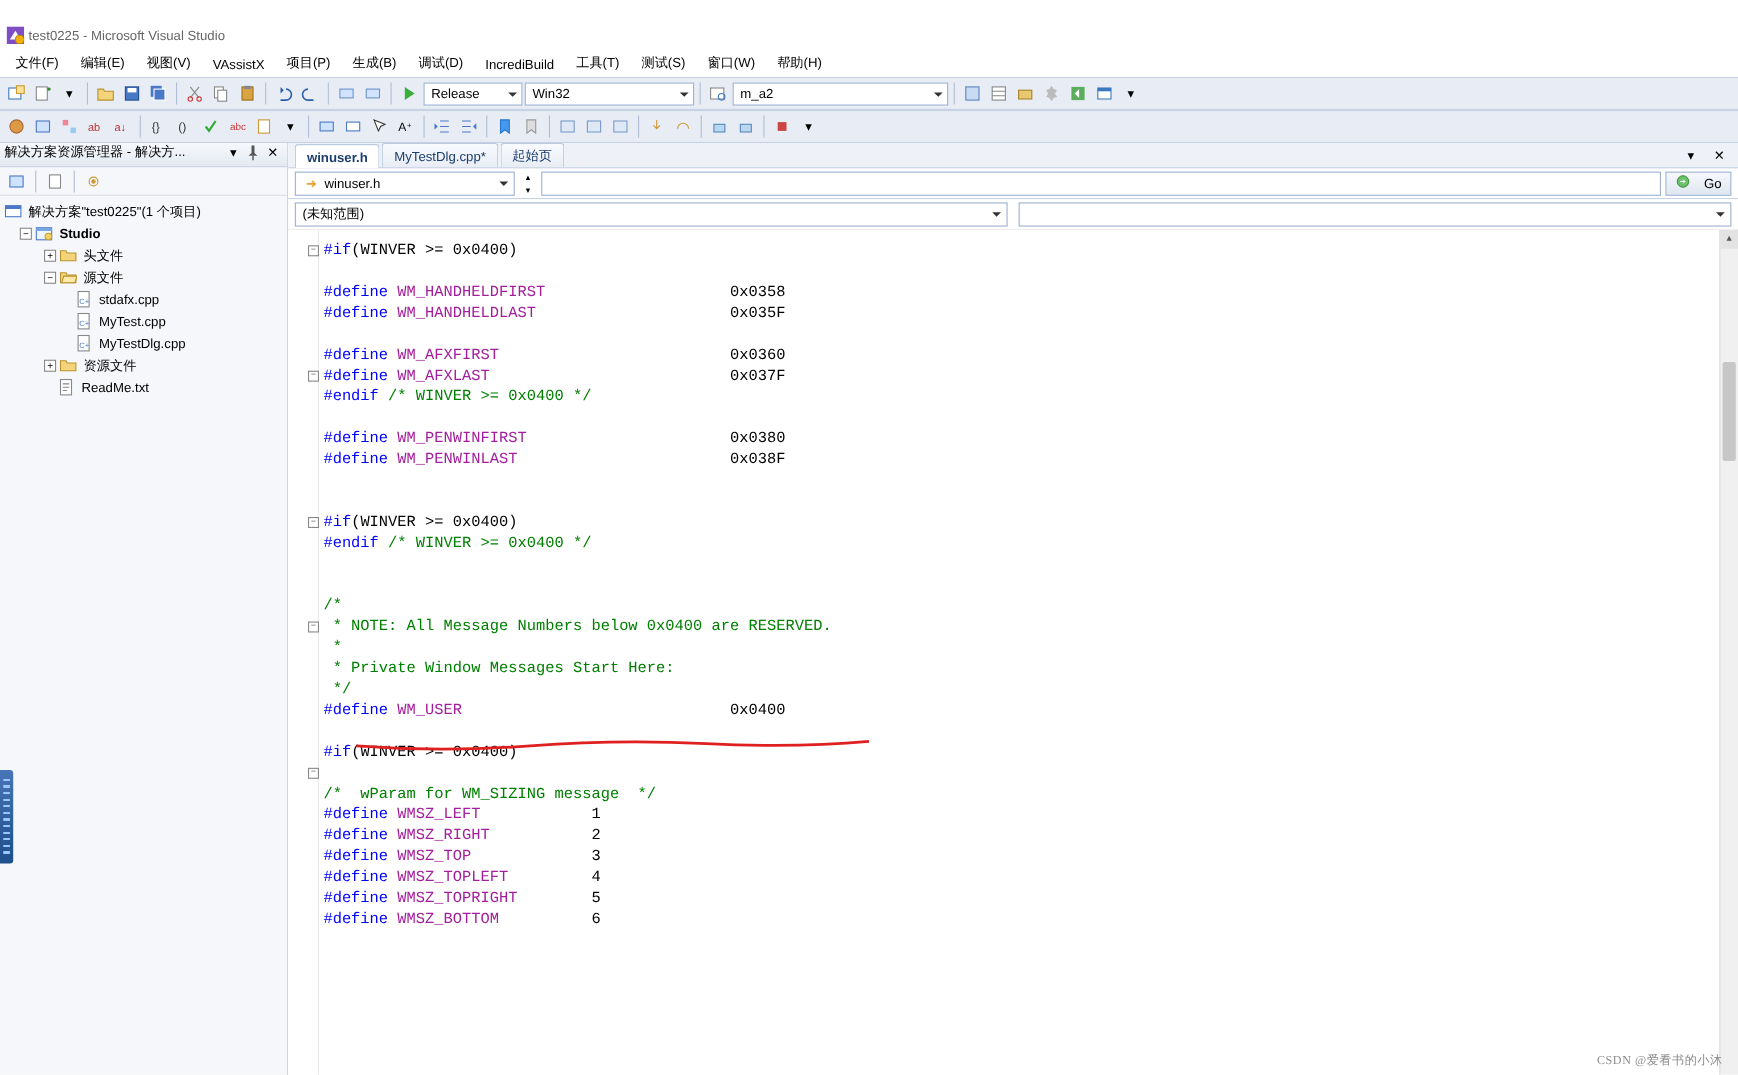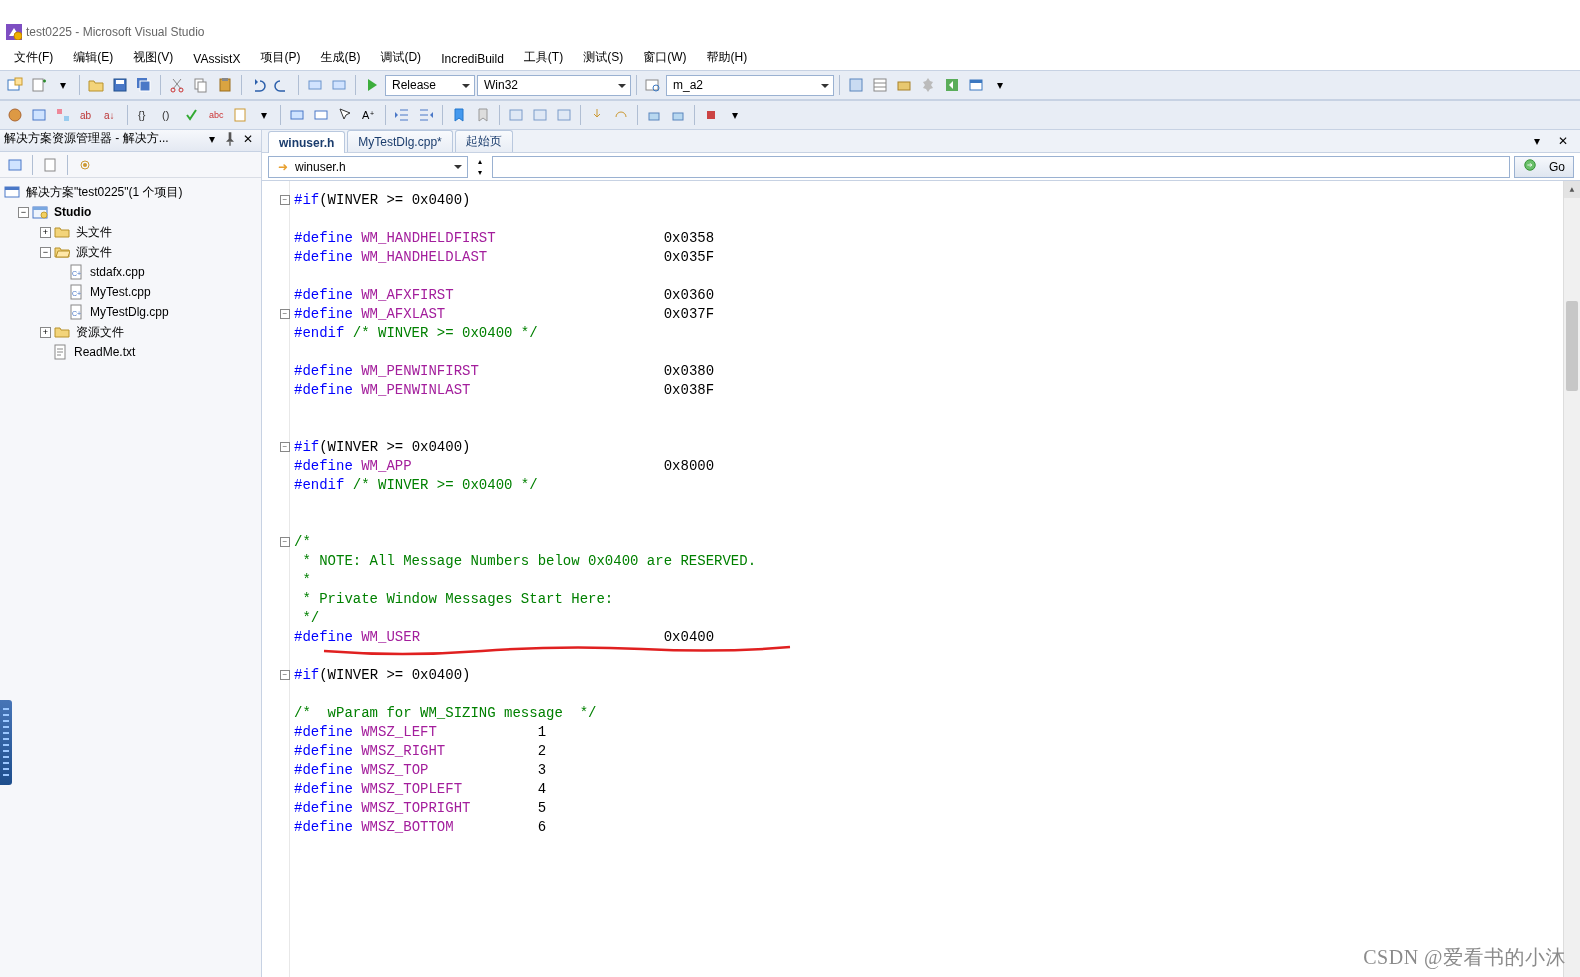--- a/index.html
+++ b/index.html
@@ -46,21 +46,21 @@
 .code-lines { position:absolute; left:28px; right:18px; top:0; bottom:0; overflow:hidden; padding:10px 0 10px 4px; line-height:19px; }
 .code-lines pre { margin:0; font-family:inherit; }
 .fold { position:absolute; left:18px; width:10px; height:10px; border:1px solid #888; background:#fff; font-size:8px; line-height:8px; text-align:center; color:#555; }
 .scroll-v { position:absolute; right:0; top:0; bottom:0; width:17px; background:#f0f0f0; border-left:1px solid #ddd; }
 .scroll-v .thumb { position:absolute; right:2px; left:2px; top:120px; height:90px; background:#c7c7c7; border-radius:2px; }
 .scroll-v .arrow { position:absolute; left:0; right:0; height:17px; background:#e3e3e3; display:flex; align-items:center; justify-content:center; font-size:8px; color:#555; }
 .kw-blue { color:#0000ff; }
 .kw-mag { color:#a31e9c; }
 .kw-num { color:#000;text-align:center; }
 .kw-grn { color:#008000; }
-.watermark { position:absolute; right:14px; bottom:6px; font-size:20px; color:#8b8b8b; font-family:"Microsoft YaHei"; letter-spacing:.5px; }
+.watermark { position:absolute; right:14px; bottom:6px; font-size:11px; color:#8b8b8b; font-family:"Microsoft YaHei"; letter-spacing:.5px; }
 .left-tab { position:absolute; left:0; top:700px; width:12px; height:85px; background:linear-gradient(#4775b7,#1e4e8c); border-radius:0 3px 3px 0; }
 .left-tab .stripes { position:absolute; inset:8px 3px; background:repeating-linear-gradient(#9bc7ff 0 2px,transparent 2px 6px); }
 </style>
 </head>
 <body>
 
 <div class="window-title">
   <span class="ico">
     <svg viewBox="0 0 16 16">
         <rect width="16" height="16" fill="#7e4ec2"></rect>
@@ -173,21 +173,21 @@
   <div class="combo" style="width:154px">
       <span>Win32</span>
     </div>
   <span class="sep"></span>
   <span class="tbtn">
       <svg viewBox="0 0 16 16">
         <rect x="1" y="3" width="12" height="10" fill="#fff" stroke="#888"></rect>
         <circle cx="11" cy="11" r="3" fill="none" stroke="#3c78c0"></circle>
       </svg>
     </span>
-  <div class="combo" style="width:168px">
+  <div class="combo" style="width:196px">
       <span>m_a2</span>
     </div>
   <span class="sep"></span>
   <span class="tbtn">
       <svg viewBox="0 0 16 16">
         <rect x="2" y="2" width="12" height="12" fill="#c9dbf2" stroke="#5a86bd"></rect>
       </svg>
     </span>
   <span class="tbtn">
       <svg viewBox="0 0 16 16">
@@ -539,20 +539,26 @@
       </div>
       <div class="bigfield"></div>
       <div class="go-btn">
         <span><svg width="14" height="14" viewBox="0 0 16 16">
               <circle cx="8" cy="8" r="6" fill="#6ac06a" stroke="#2a8a2a"></circle>
               <path d="M5 8h5m-2-2l2 2-2 2" stroke="#fff" fill="none"></path>
             </svg></span>
         <span>Go</span>
       </div>
     </div>
+    <div class="scopebar">
+      <div class="fcombo">
+          <span>(未知范围)</span>
+        </div>
+      <div class="fcombo"></div>
+    </div>
     <div class="code-area">
       <div class="code-gutter" id="gutter">
           <div class="fold" style="top: 14px;">−</div>
           <div class="fold" style="top: 128px;">−</div>
           <div class="fold" style="top: 261px;">−</div>
           <div class="fold" style="top: 356px;">−</div>
           <div class="fold" style="top: 489px;">−</div>
         </div>
       <div class="code-lines" id="code-lines">
           <pre><span class="kw-blue">#if</span>(WINVER &gt;= 0x0400)</pre>
@@ -562,21 +568,20 @@
           <pre>&nbsp;</pre>
           <pre><span class="kw-blue">#define </span><span class="kw-mag">WM_AFXFIRST                   </span>      <span class="kw-num">0x0360</span></pre>
           <pre><span class="kw-blue">#define </span><span class="kw-mag">WM_AFXLAST                    </span>      <span class="kw-num">0x037F</span></pre>
           <pre><span class="kw-blue">#endif </span><span class="kw-grn">/* WINVER &gt;= 0x0400 */</span></pre>
           <pre>&nbsp;</pre>
           <pre><span class="kw-blue">#define </span><span class="kw-mag">WM_PENWINFIRST                </span>      <span class="kw-num">0x0380</span></pre>
           <pre><span class="kw-blue">#define </span><span class="kw-mag">WM_PENWINLAST                 </span>      <span class="kw-num">0x038F</span></pre>
           <pre>&nbsp;</pre>
           <pre>&nbsp;</pre>
           <pre><span class="kw-blue">#if</span>(WINVER &gt;= 0x0400)</pre>
-          <pre><span class="kw-blue">#define </span><span class="kw-mag">WM_APP                        </span>      <span class="kw-num">0x8000</span></pre>
           <pre><span class="kw-blue">#endif </span><span class="kw-grn">/* WINVER &gt;= 0x0400 */</span></pre>
           <pre>&nbsp;</pre>
           <pre>&nbsp;</pre>
           <pre><span class="kw-grn">/*</span></pre>
           <pre><span class="kw-grn"> * NOTE: All Message Numbers below 0x0400 are RESERVED.</span></pre>
           <pre><span class="kw-grn"> *</span></pre>
           <pre><span class="kw-grn"> * Private Window Messages Start Here:</span></pre>
           <pre><span class="kw-grn"> */</span></pre>
           <pre><span class="kw-blue">#define </span><span class="kw-mag">WM_USER                       </span>      <span class="kw-num">0x0400</span></pre>
           <div style="position: absolute; left: 32px; top: 463px;"><svg width="470" height="12">

